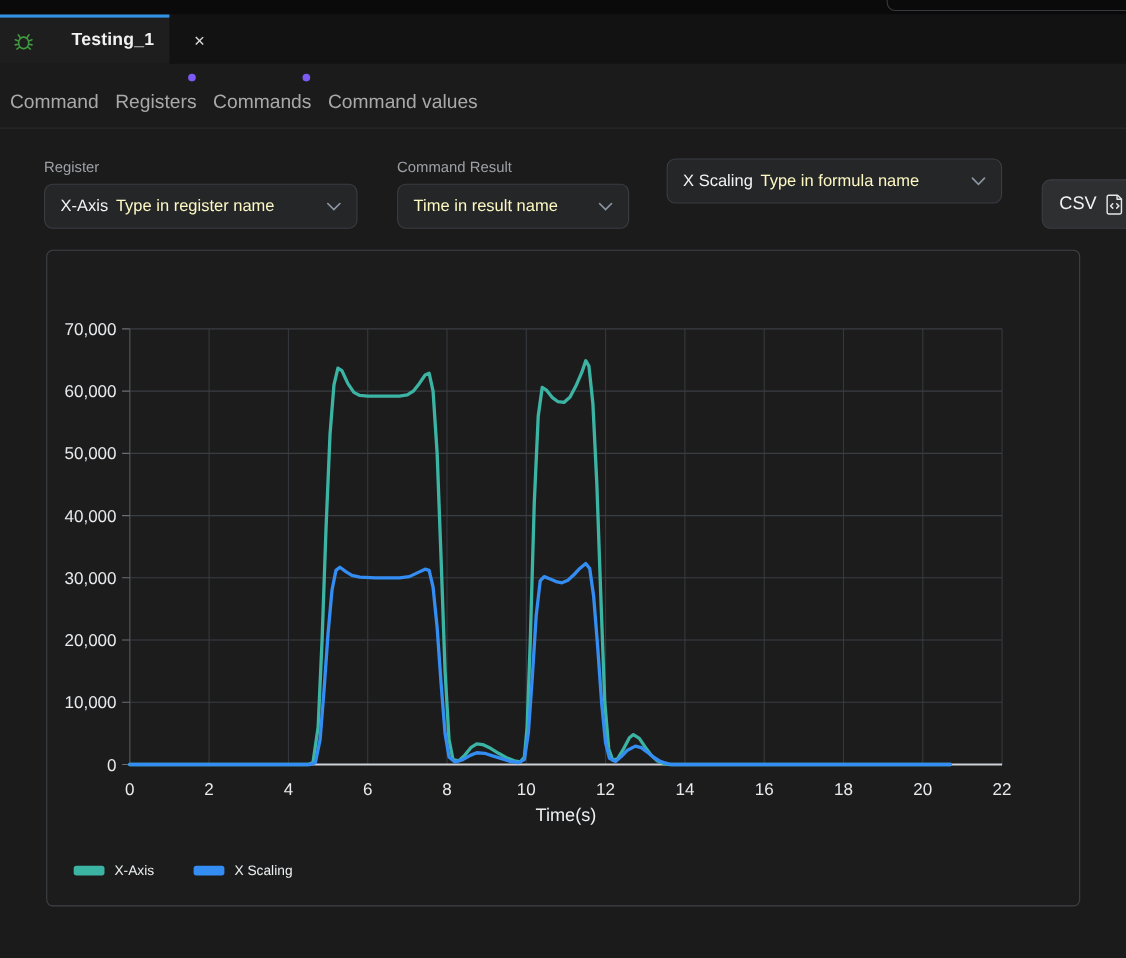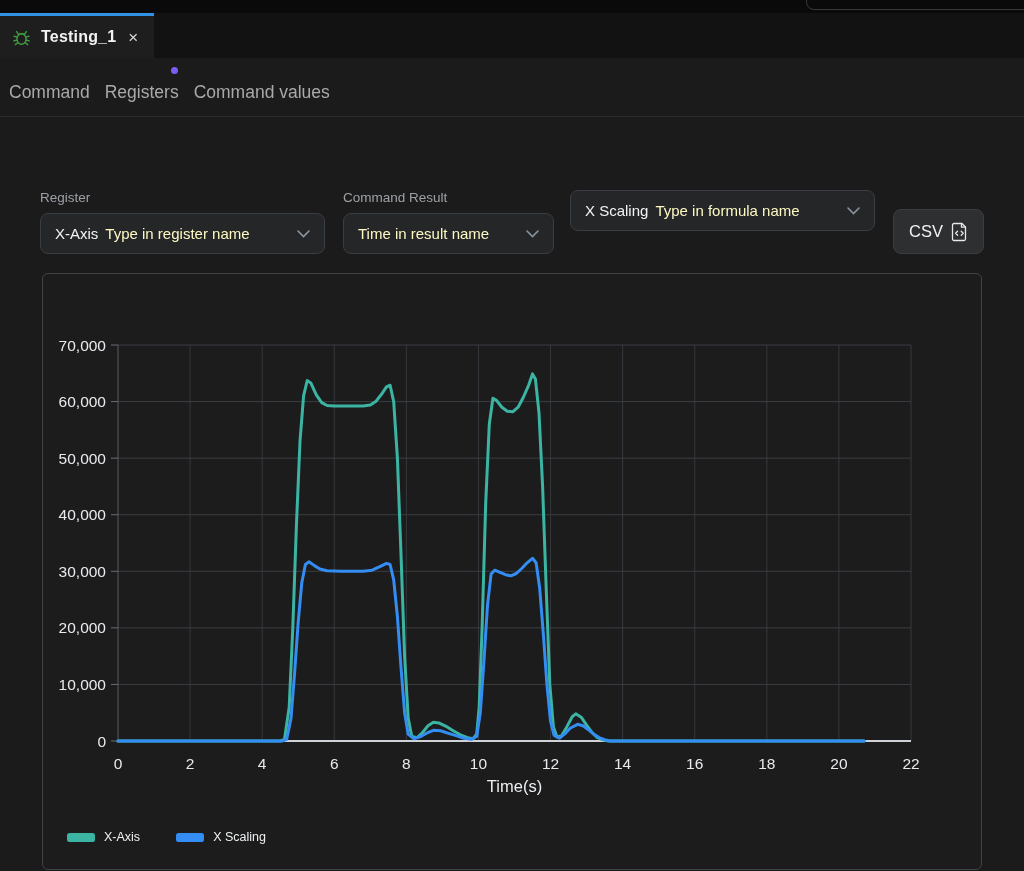--- a/index.html
+++ b/index.html
@@ -5,38 +5,38 @@
   * { margin:0; padding:0; box-sizing:border-box; }
   html,body { width:1024px; height:871px; background:#1b1b1b; overflow:hidden;
               font-family:"Liberation Sans", sans-serif; }
 
   
   .top-strip { position:relative; height:13px; background:#0a0a0a; width:100%; }
   .top-right-fragment { position:absolute; left:806px; top:-17px; width:240px; height:27px;
                         border:1.5px solid #36393e; border-radius:8px; background:transparent; }
   .tab-row { height:45px; background:#121212; display:flex; }
   .editor-tab { width:154px; height:45px; background:#1e1e1e; border-top:3px solid #3293e6;
-                display:flex; align-items:center; padding:0 12px; cursor:pointer; }
+                display:flex; align-items:center; padding:0 12px; cursor:pointer;gap:24px; }
   .editor-tab .bug { flex:0 0 auto; margin-top:1px; }
   .editor-tab .title { color:#f2f2f2; font-size:16px; font-weight:700; margin:0 12px 0 10px; letter-spacing:.2px; }
   .editor-tab .close { color:#d8d8d8; font-size:17px; line-height:1; cursor:pointer; }
 
   
   .nav-row { position:relative; height:59px; background:#1b1b1b; border-bottom:1px solid #2c2c2c;
              display:flex; gap:15px; padding-left:9px; }
   .nav-item { position:relative; padding-top:24px; height:44px; font-size:17.5px; line-height:20px;
               color:#a9a9a9; cursor:pointer; white-space:nowrap; }
   .nav-item.active { color:#ffffff; font-weight:500; }
   .nav-item.active .underline { position:absolute; left:0; right:0; bottom:-13px; height:3px;
               background:#6a5ae8; border-radius:2px; }
   .nav-dot { position:absolute; top:9px; right:1px; width:7px; height:7px; border-radius:50%;
              background:#7c5bf5; }
 
   
-  .controls { display:flex; margin:73px 0 0 40px; }
+  .controls { display:flex; margin:27px 0 0 40px;gap:18px; }
   .ctl-group { display:flex; flex-direction:column; }
   .ctl-label { color:#9da1a6; font-size:13.5px; margin-bottom:8px; }
   .dropdown { height:41px; background:#242628; border:1px solid #3a3d42; border-radius:8px;
               display:flex; align-items:center; padding:0 14px; cursor:pointer; }
   .dd-value { color:#f2f3f5; font-size:15px; white-space:nowrap; }
   .dd-value:empty { display:none; }
   .dd-placeholder { color:#fef9c3; font-size:15px; margin-left:7px; white-space:nowrap; }
   .dd-placeholder.first { margin-left:0; }
   .chevron { margin-left:auto; padding-left:10px; color:#8b95a1; display:flex; align-items:center; }
   .w-register { width:285px; margin-right:18px; }
@@ -80,20 +80,24 @@
   </div>
 </div>
 
 <div class="nav-row">
   <div class="nav-item">
     <span>Command</span>
   </div>
   <div class="nav-item">
     <span class="nav-dot"></span>
     <span>Registers</span>
+  </div>
+  <div class="nav-item">
+    <span class="nav-dot"></span>
+    <span>Commands</span>
   </div>
   <div class="nav-item">
     <span>Command values</span>
   </div>
 </div>
 
 <div class="controls">
   <div class="ctl-group">
     <span class="ctl-label">Register</span>
     <div class="dropdown w-register">

